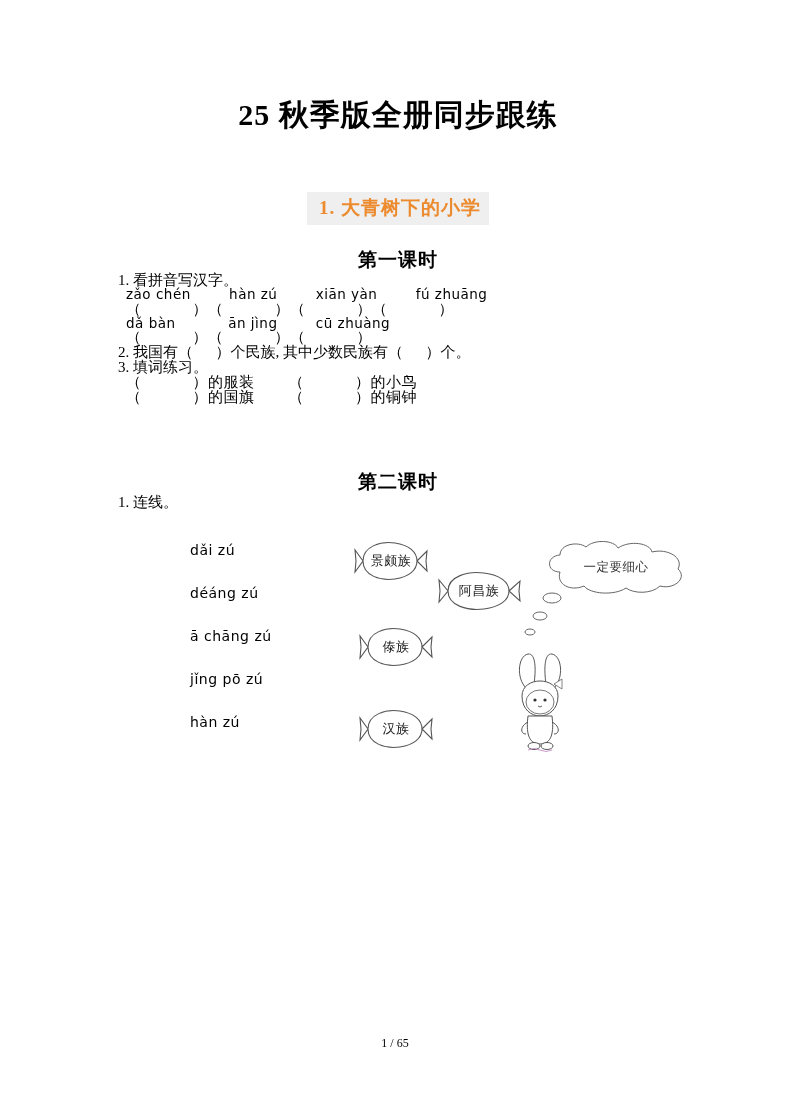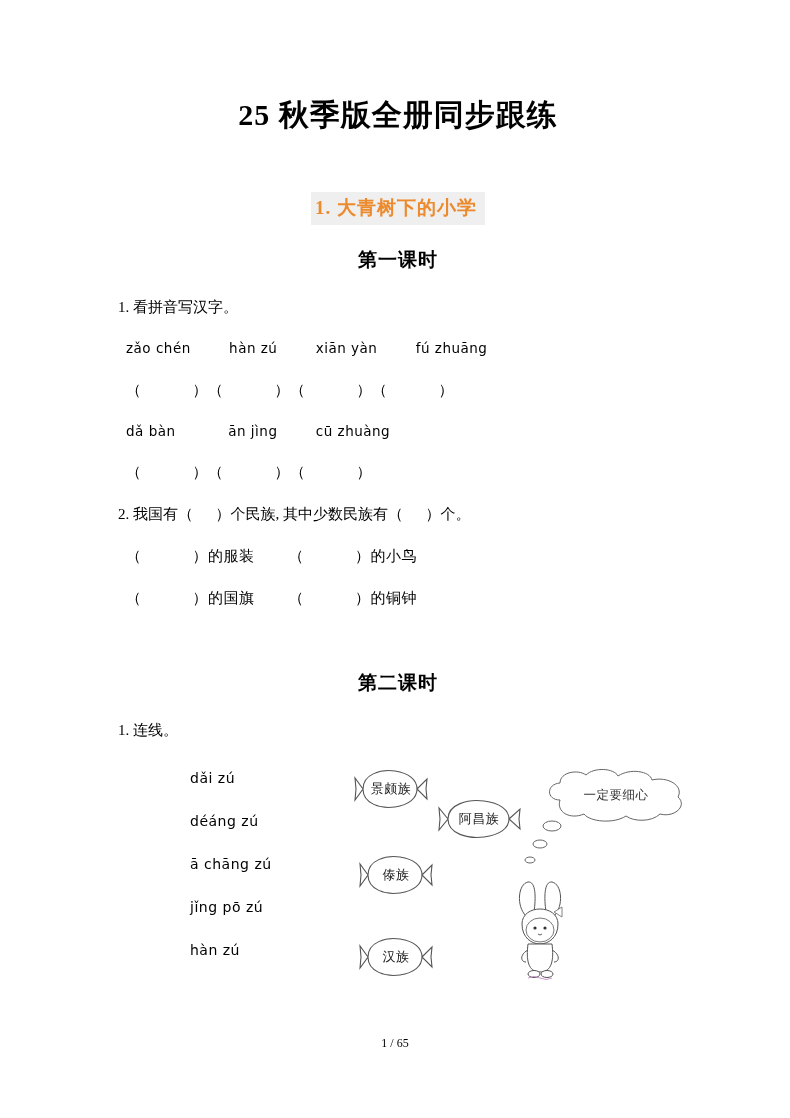--- a/index.html
+++ b/index.html
@@ -43,40 +43,39 @@
   .lesson-head-wrap {
     text-align: center;
     margin-top: 56px;
   }
   .lesson-head {
     display: inline-block;
     background: #efefef;
     color: #ec8a2e;
     font-size: 19px;
     font-weight: bold;
-    padding: 3px 8px 4px 4px;
+    padding: 3px 8px 4px 12px;
     letter-spacing: 1px;
   }
 
   .period {
     text-align: center;
     font-size: 19px;
     font-weight: bold;
     margin-top: 22px;
     letter-spacing: 1px;
   }
   .period-2 {
     margin-top: 0;
   }
 
   
   .line {
     font-size: 15px;
     line-height: 1;
-    margin-top: 27px;
     white-space: pre;
   }
   .line-pinyin {
     font-family: "DejaVu Sans", sans-serif;
     font-size: 13.5px;
     letter-spacing: 0.5px;
   }
   .line-paren {
     font-size: 15px;
     letter-spacing: 0.5px;
@@ -175,20 +174,21 @@
 
     <div class="period">第一课时</div>
 
     <div class="line">1. 看拼音写汉字。</div>
     <div class="line line-pinyin indent">zǎo chén        hàn zú        xiān yàn        fú zhuāng</div>
     <div class="line line-paren indent">（            ）（            ）（            ）（            ）</div>
     <div class="line line-pinyin indent">dǎ bàn           ān jìng        cū zhuàng</div>
     <div class="line line-paren indent">（            ）（            ）（            ）</div>
 
     <div class="line">2. 我国有（      ）个民族, 其中少数民族有（      ）个。</div>
+    <div class="line">3. 填词练习。</div>
     <div class="line line-paren indent">（            ）的服装        （            ）的小鸟</div>
     <div class="line line-paren indent">（            ）的国旗        （            ）的铜钟</div>
 
     <div class="spacer-big"></div>
 
     <div class="period period-2">第二课时</div>
 
     <div class="line">1. 连线。</div>
 
     <div class="match-area">

